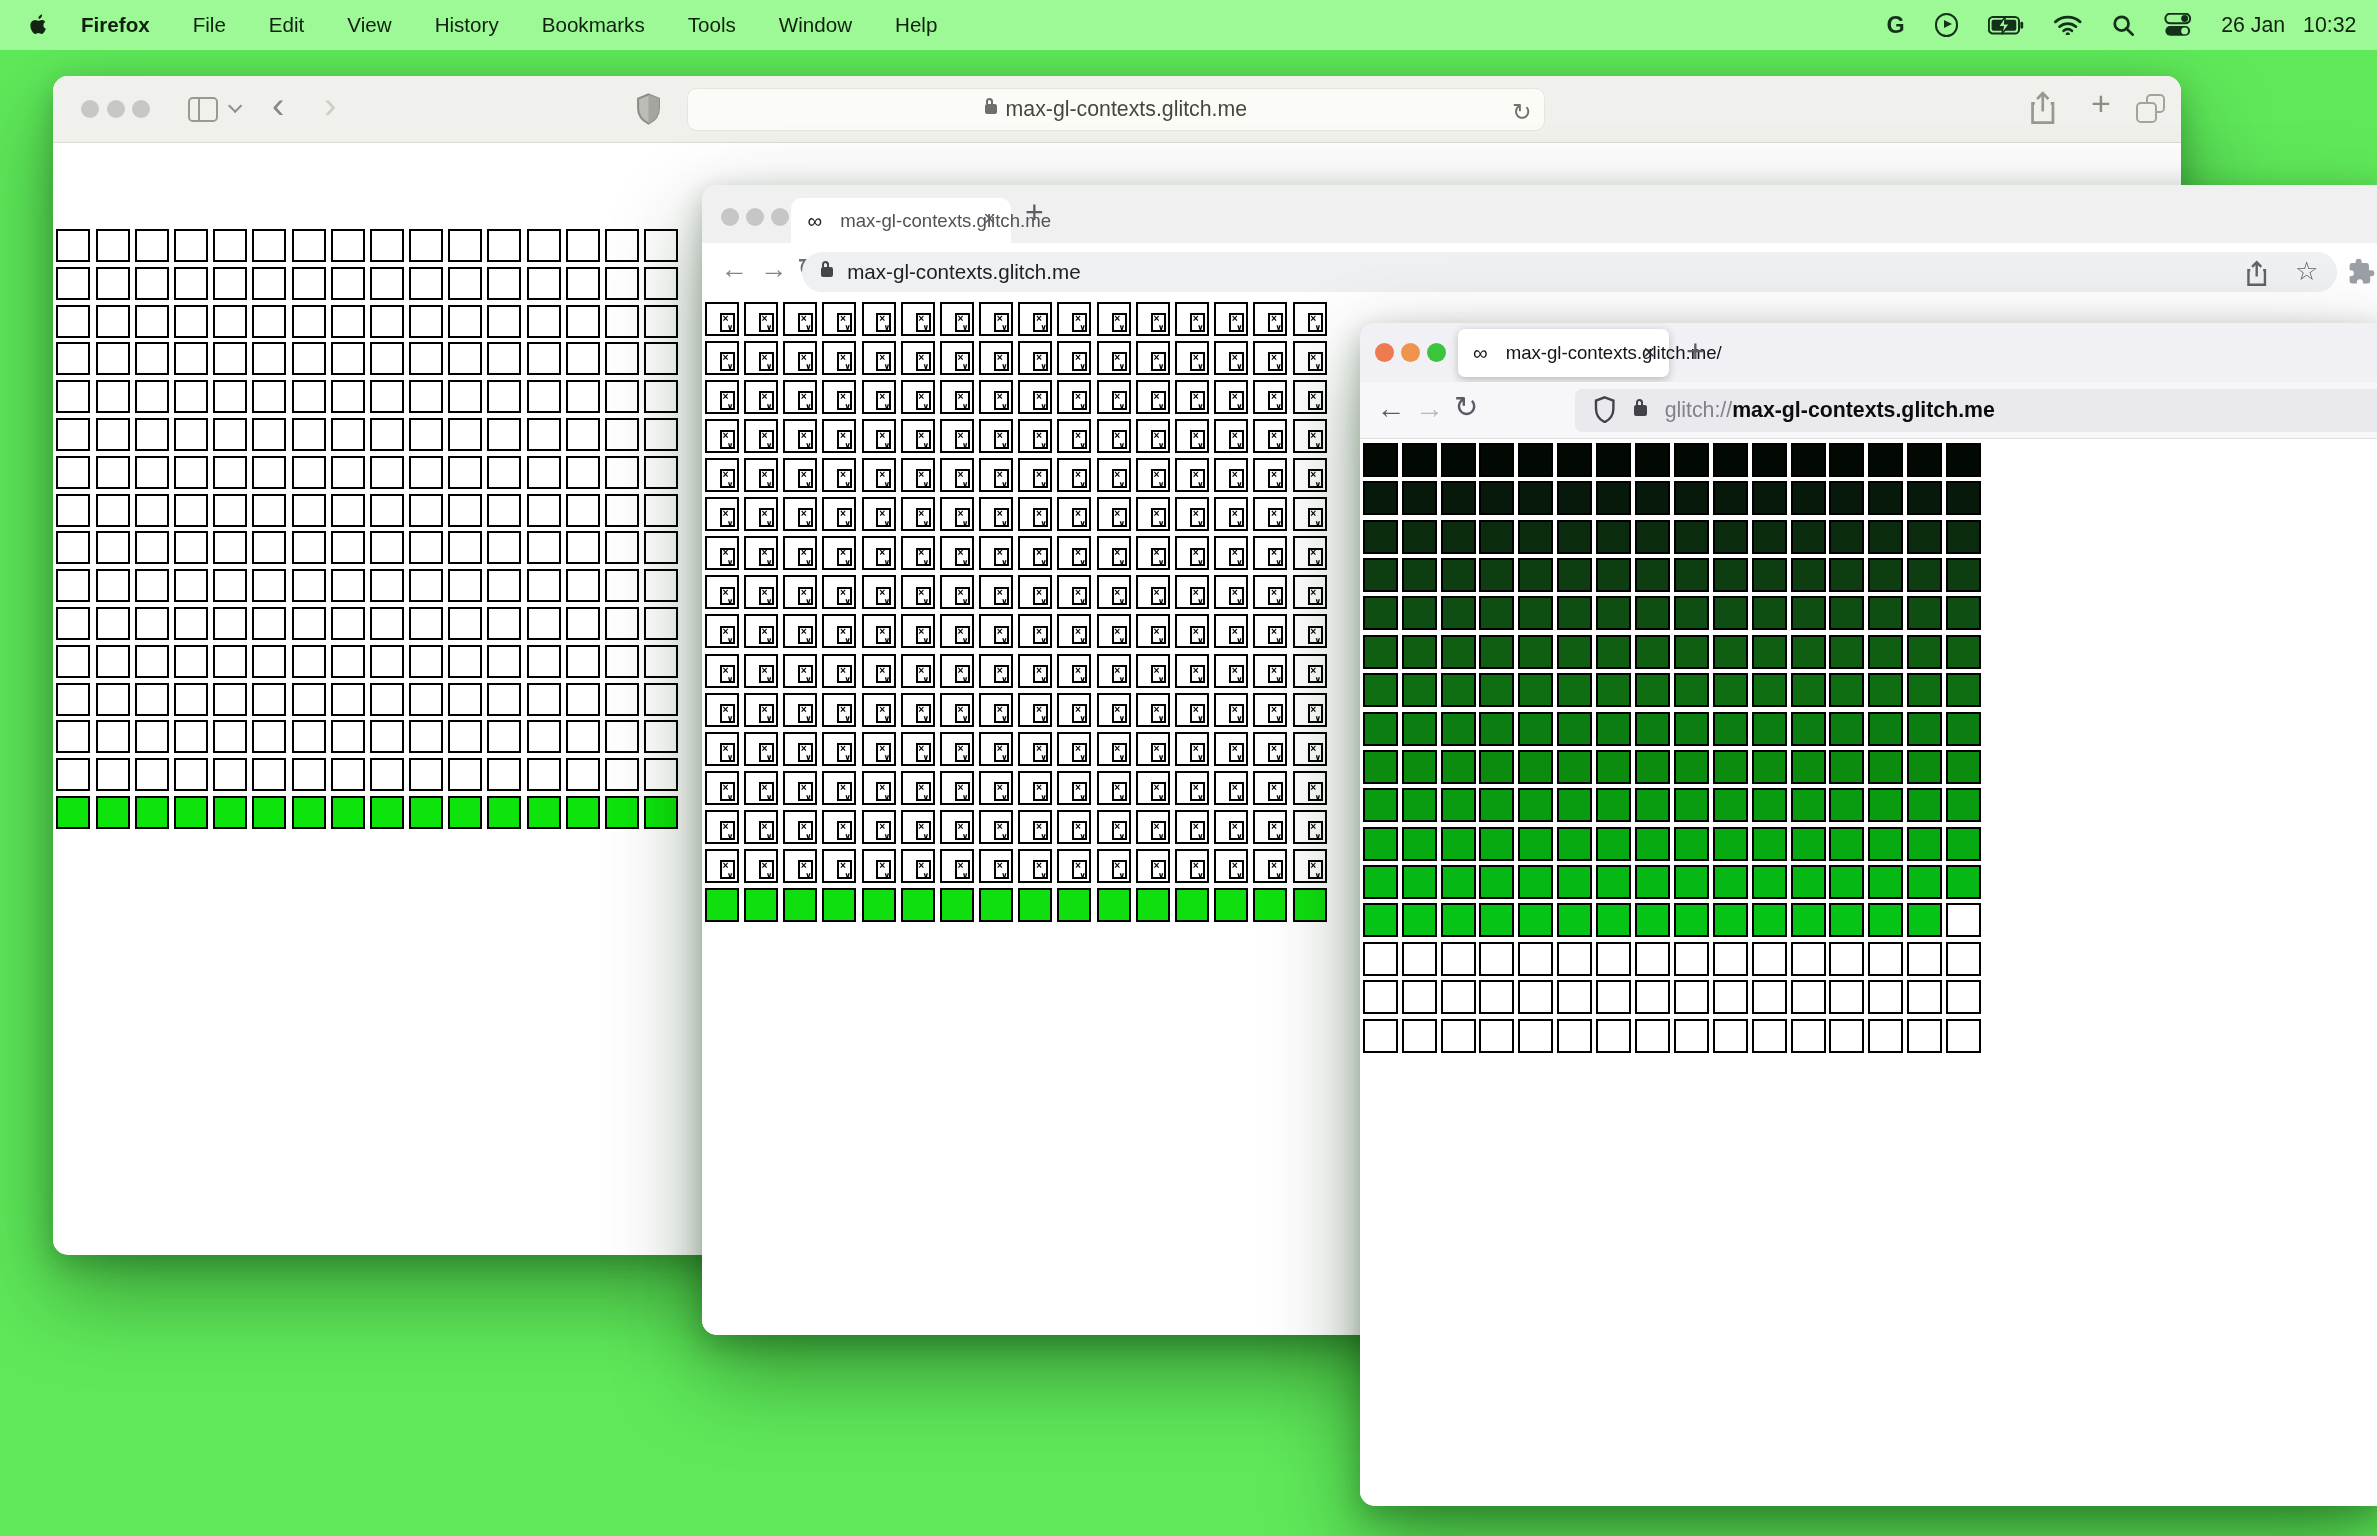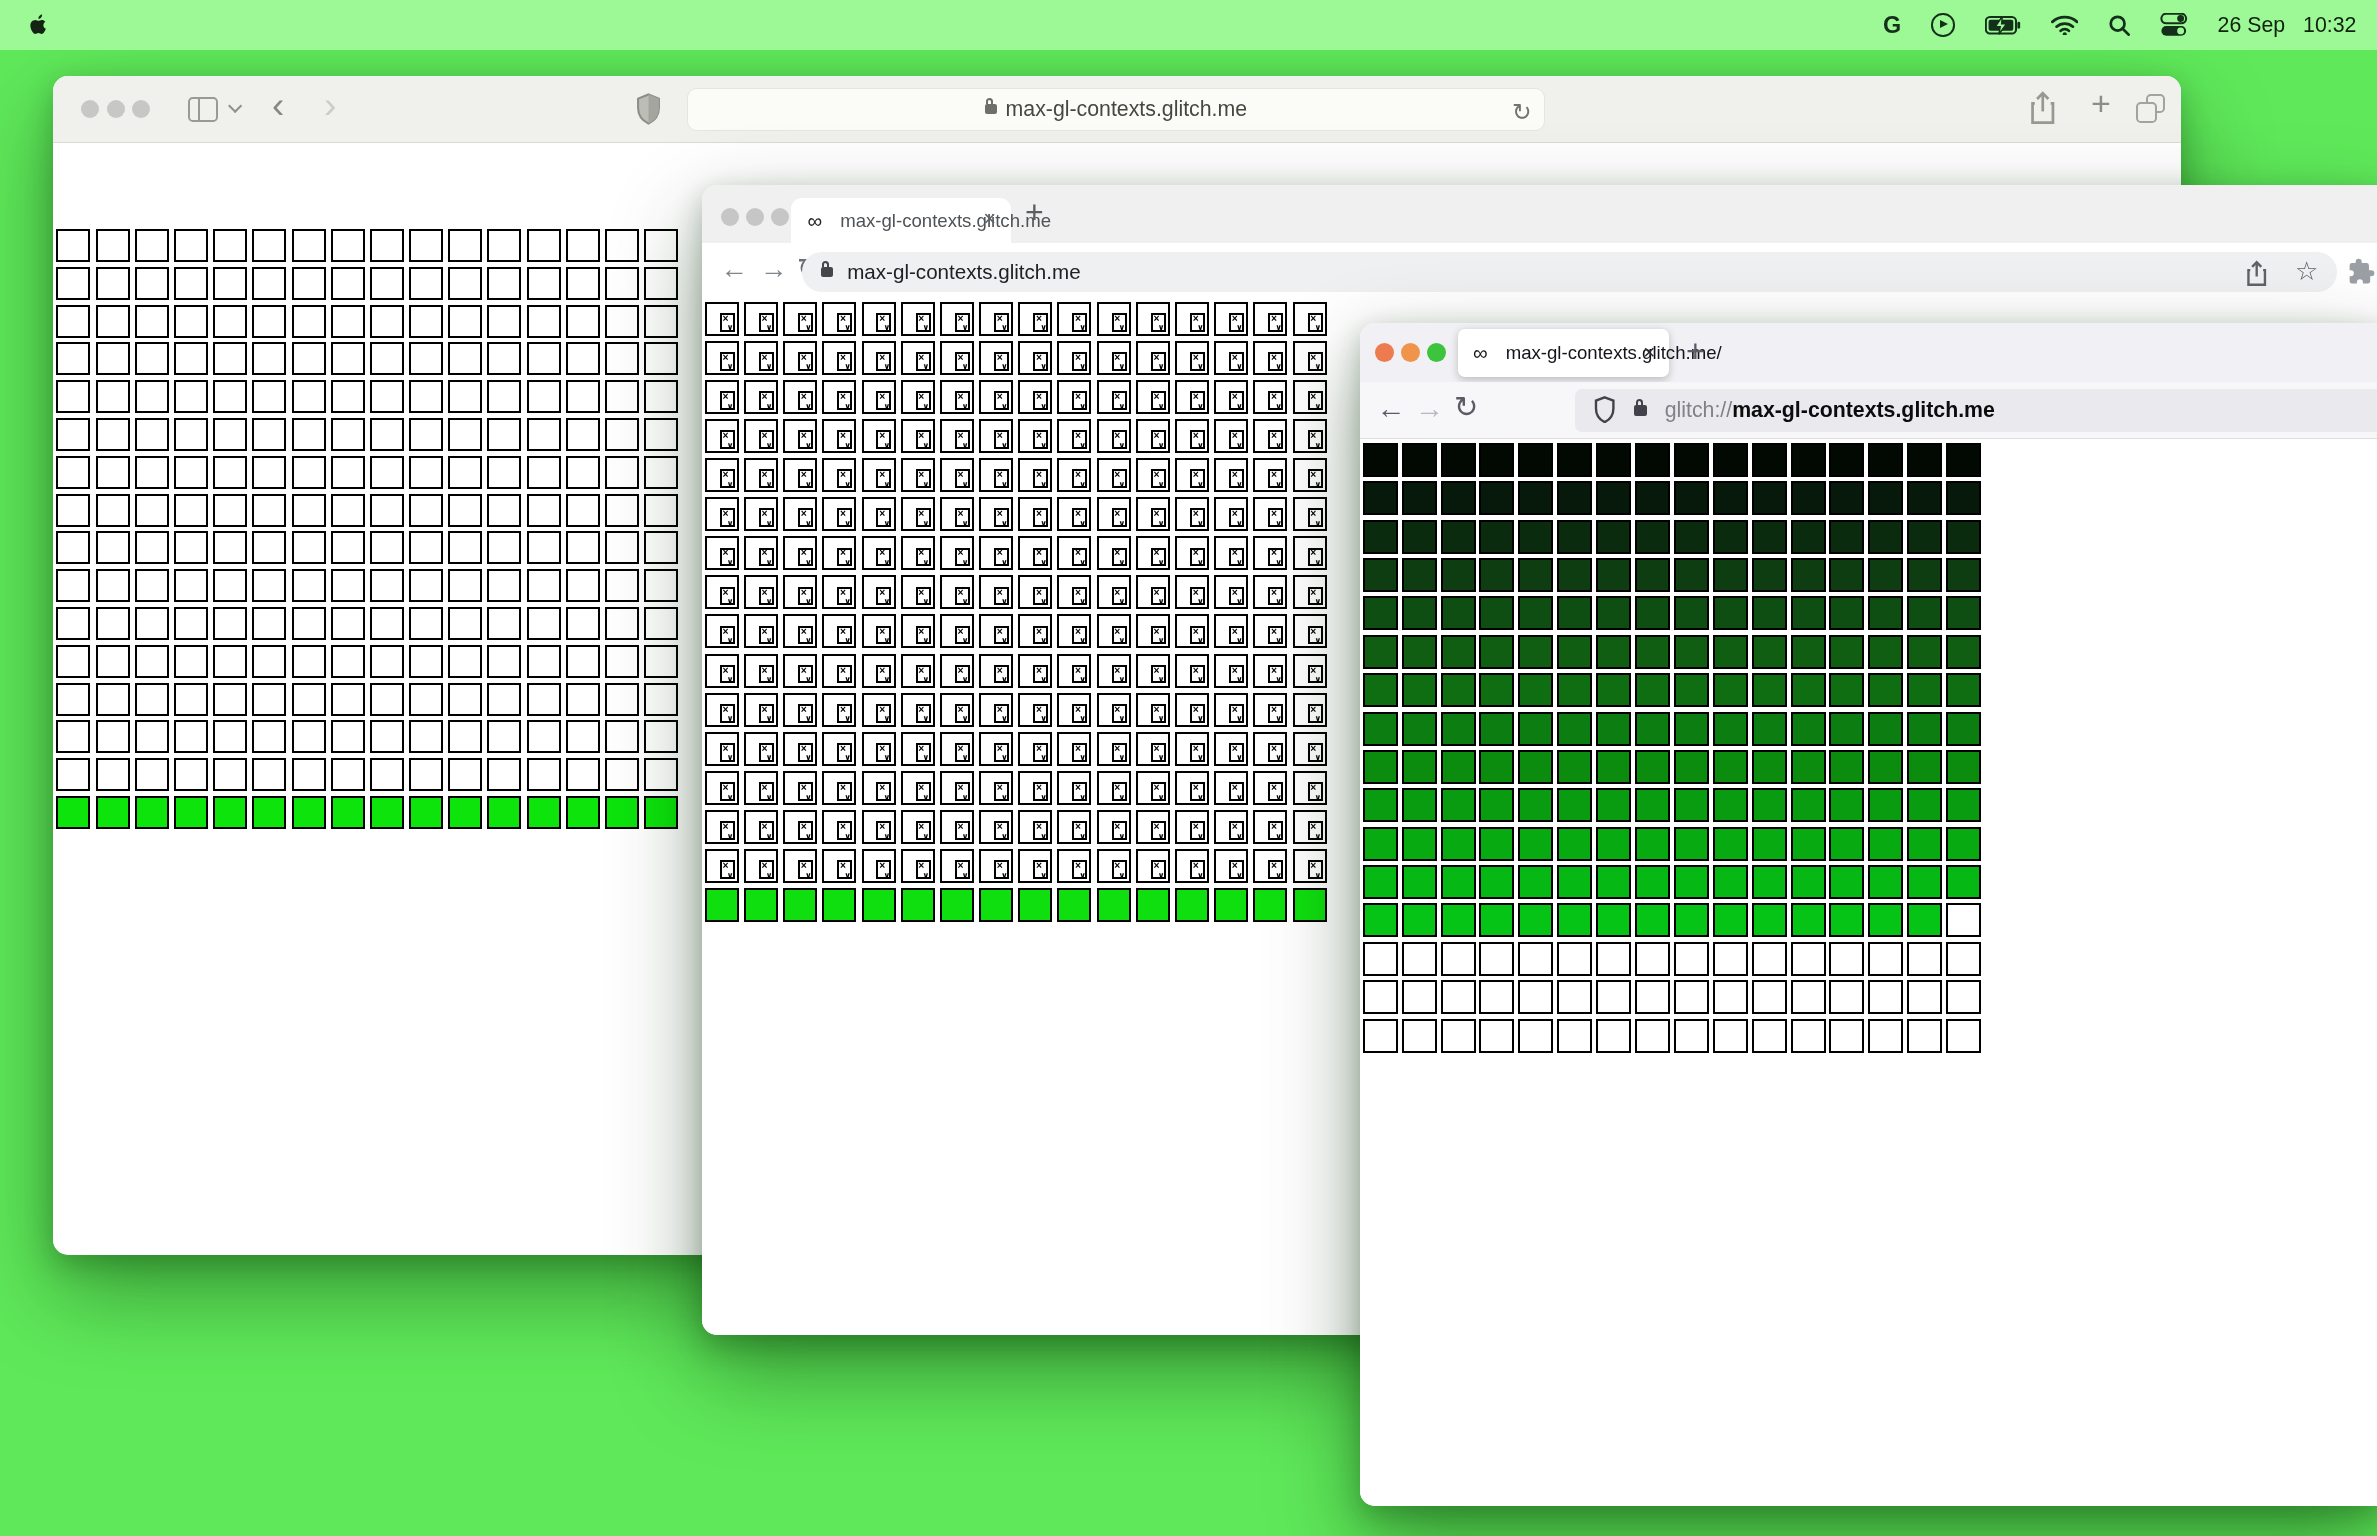--- a/index.html
+++ b/index.html
@@ -111,20 +111,31 @@
 </style>
 </head>
 <body>
 
 <div class="menubar">
   <span class="apple">
     <svg width="19" height="23.4" viewBox="0 0 16 20">
         <path fill="#142413" d="M11.3 10.6c0-2 1.6-3 1.7-3.1-1-1.4-2.4-1.6-2.9-1.6-1.2-.1-2.4.7-3 .7-.6 0-1.6-.7-2.6-.7C2.2 6 .2 7.6.2 10.7c0 1.9.7 3.8 1.6 5.1.8 1.1 1.5 2.1 2.6 2.1 1 0 1.4-.7 2.7-.7 1.3 0 1.6.7 2.7.7 1.1 0 1.8-1 2.5-2.1.8-1.2 1.1-2.4 1.1-2.4s-2.1-.9-2.1-2.8zM9.4 3.9c.5-.7.9-1.6.8-2.6-.8 0-1.8.6-2.3 1.2-.5.6-1 1.6-.8 2.5.9.1 1.8-.4 2.3-1.1z"></path>
       </svg>
   </span>
+  <span class="menu-items">
+      <span class="menu-item bold">Firefox</span>
+      <span class="menu-item">File</span>
+      <span class="menu-item">Edit</span>
+      <span class="menu-item">View</span>
+      <span class="menu-item">History</span>
+      <span class="menu-item">Bookmarks</span>
+      <span class="menu-item">Tools</span>
+      <span class="menu-item">Window</span>
+      <span class="menu-item">Help</span>
+    </span>
   <span class="menu-status">
     <span class="status-glyph g-icon">G</span>
     <span class="status-glyph">
         <span class="playcircle"></span>
       </span>
     <span class="status-glyph">
       <svg width="36" height="20.6" viewBox="0 0 52 30">
           <rect x="1" y="3" width="44" height="24" rx="6" fill="none" stroke="#15301a" stroke-width="3"></rect>
           <rect x="5" y="7" width="36" height="16" rx="3" fill="#15301a"></rect>
           <rect x="47" y="10" width="4" height="10" rx="2" fill="#15301a"></rect>
@@ -147,21 +158,21 @@
     </span>
     <span class="status-glyph">
       <svg width="27.5" height="23.4" viewBox="0 0 40 34">
           <rect x="2" y="1" width="36" height="14" rx="7" fill="none" stroke="#15301a" stroke-width="3"></rect>
           <circle cx="30" cy="8" r="5" fill="#15301a"></circle>
           <rect x="2" y="19" width="36" height="14" rx="7" fill="#15301a"></rect>
           <circle cx="30" cy="26" r="5" fill="#9cf996"></circle>
         </svg>
     </span>
     <span class="clock">
-      <span>26 Sep</span>
+      <span>26 Jan</span>
       <span>10:32</span>
     </span>
   </span>
 </div>
 
 <div class="window safari">
   <div class="sa-toolbar">
     <span class="tl" style="left:28px;"></span>
     <span class="tl" style="left:54px;"></span>
     <span class="tl" style="left:79px;"></span>

